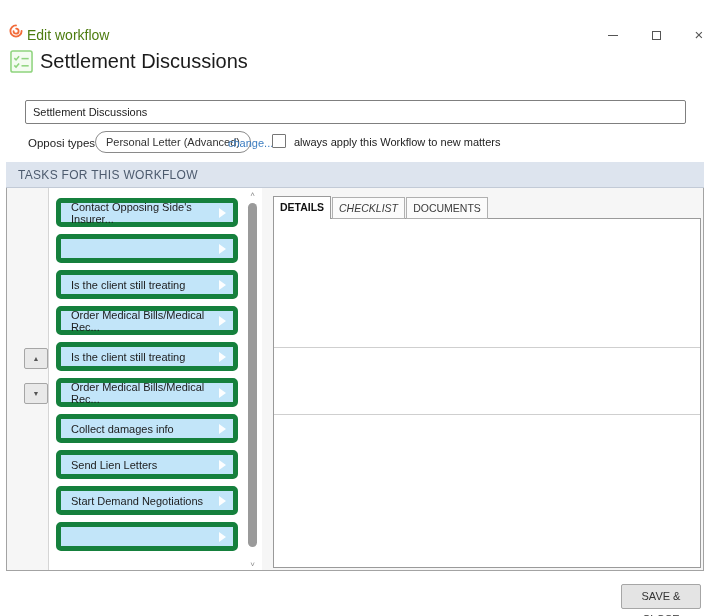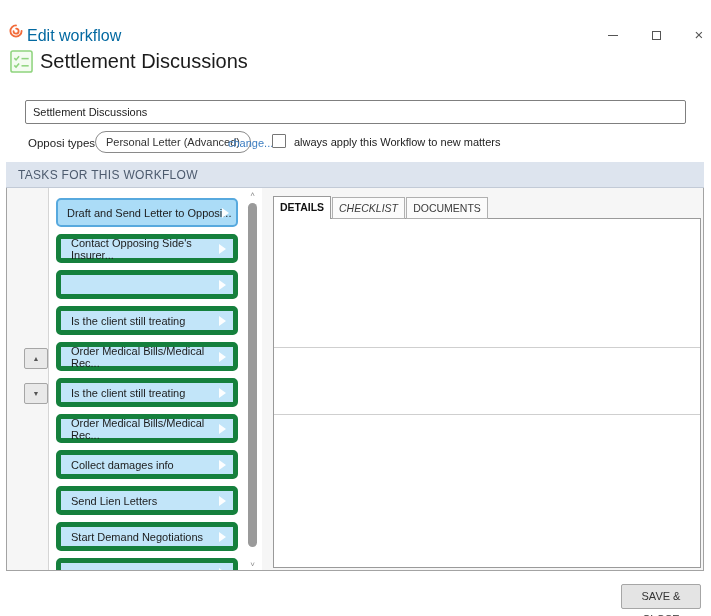--- a/index.html
+++ b/index.html
@@ -3,21 +3,21 @@
 <meta charset="utf-8">
 <style>
   * { margin:0; padding:0; box-sizing:border-box; }
   html,body { background:#fff; }
   body { font-family:"Liberation Sans", sans-serif; color:#222; }
   .app { position:relative; width:711px; height:616px; background:#fff; overflow:hidden; }
   .abs { position:absolute; }
 
   
   .titlebar { left:0; top:0; width:711px; height:46px; background:#fff; }
-  .win-title { left:27px; top:27px; font-size:16px; color:#0369a1; }
+  .win-title { left:27px; top:27px; font-size:14px; color:#4d7c0f; }
   .win-btn { top:26px; width:30px; height:18px; text-align:center; color:#555; font-size:13px; line-height:18px; cursor:default; }
   .minimize-glyph { display:inline-block; width:10px; height:1px; background:#555; vertical-align:middle; }
   .maximize-glyph { display:inline-block; width:9px; height:9px; border:1px solid #555; vertical-align:middle; }
 
   
   .page-title { left:40px; top:50px; font-size:20px; color:#1b1b1b; }
 
   
   .tbox { border:1px solid #7f7f7f; border-radius:2px; background:#fff; font-family:"Liberation Sans",sans-serif; font-size:11px; color:#222; padding:0 7px; outline:none; }
   .workflow-name-input { left:25px; top:100px; width:661px; height:24px; }
@@ -125,24 +125,20 @@
 
   <div class="abs tasks-box"></div>
   <div class="abs tasks-band"></div>
   <span class="abs tasks-band-text">TASKS FOR THIS WORKFLOW</span>
 
   <div class="abs order-btn" style="top:348px;">▲</div>
   <div class="abs order-btn" style="top:383px;">▼</div>
 
   <div class="abs list-panel"></div>
   <div class="abs task-list">
-    <div class="task-item selected">
-        <span>Draft and Send Letter to Opposi...</span>
-        <span class="chev"></span>
-      </div>
     <div class="task-item">
         <span>Contact Opposing Side's Insurer...</span>
         <span class="chev"></span>
       </div>
     <div class="task-item">
         <span class="chev"></span>
       </div>
     <div class="task-item">
         <span>Is the client still treating</span>
         <span class="chev"></span>

